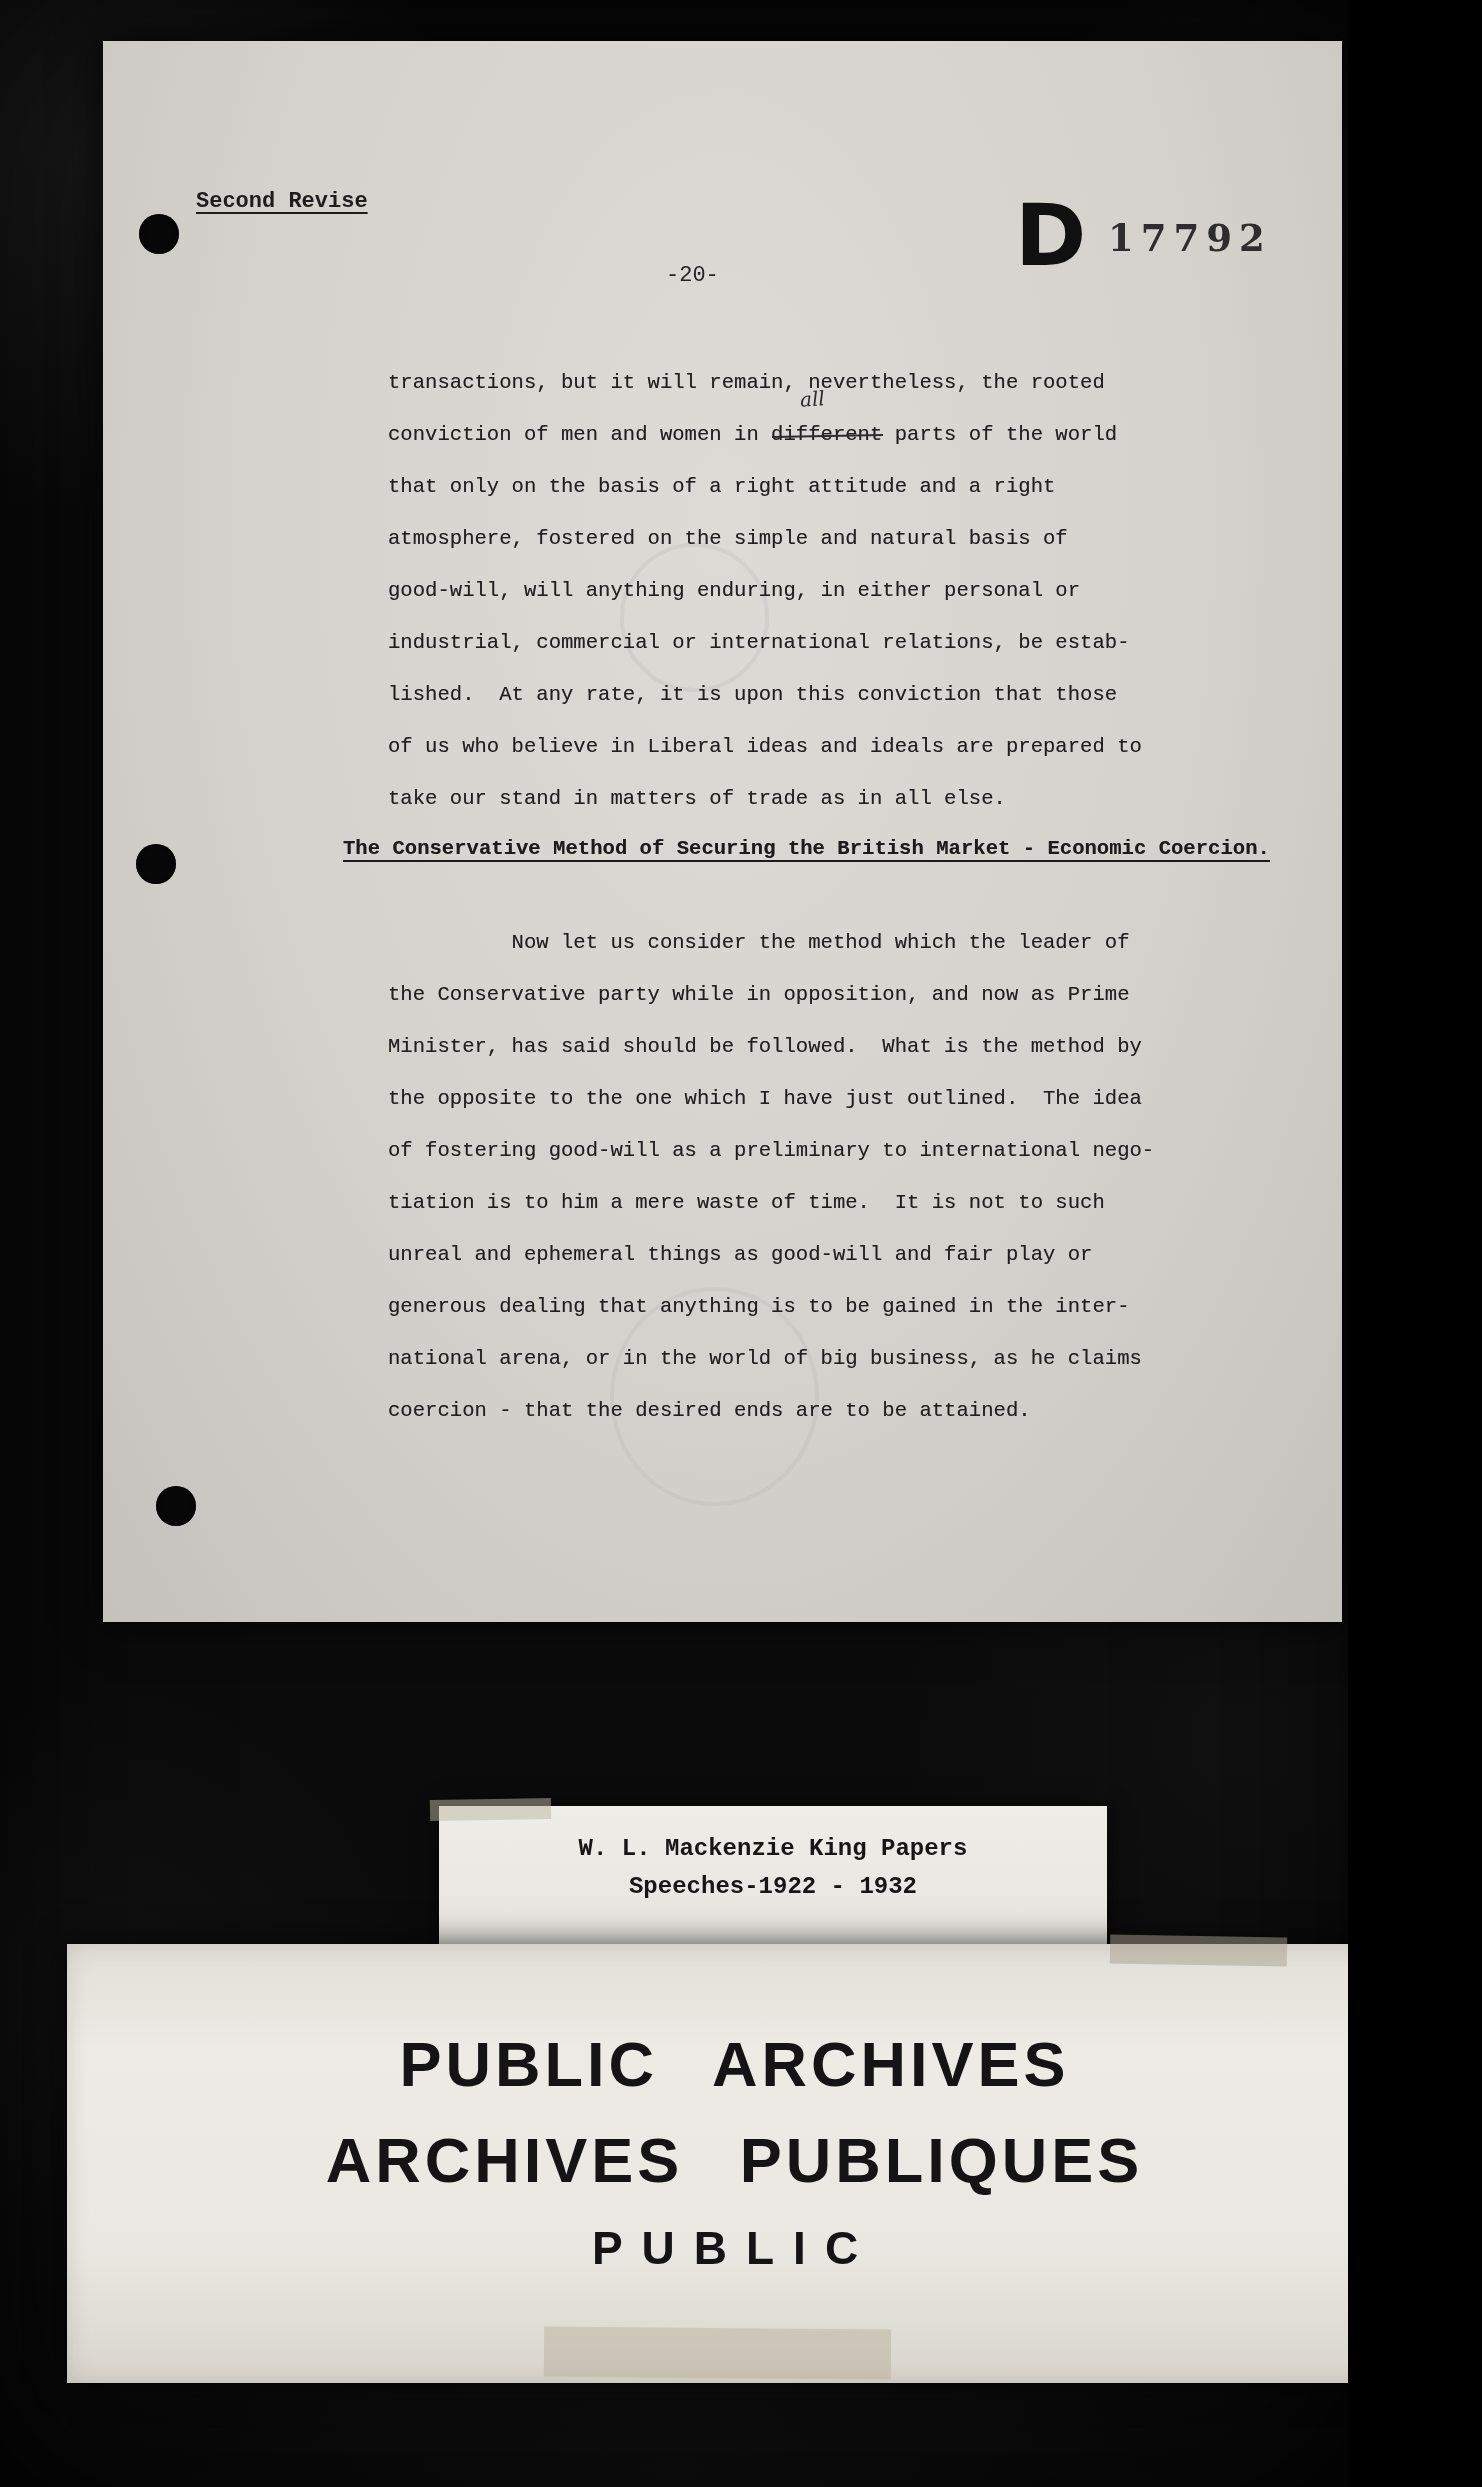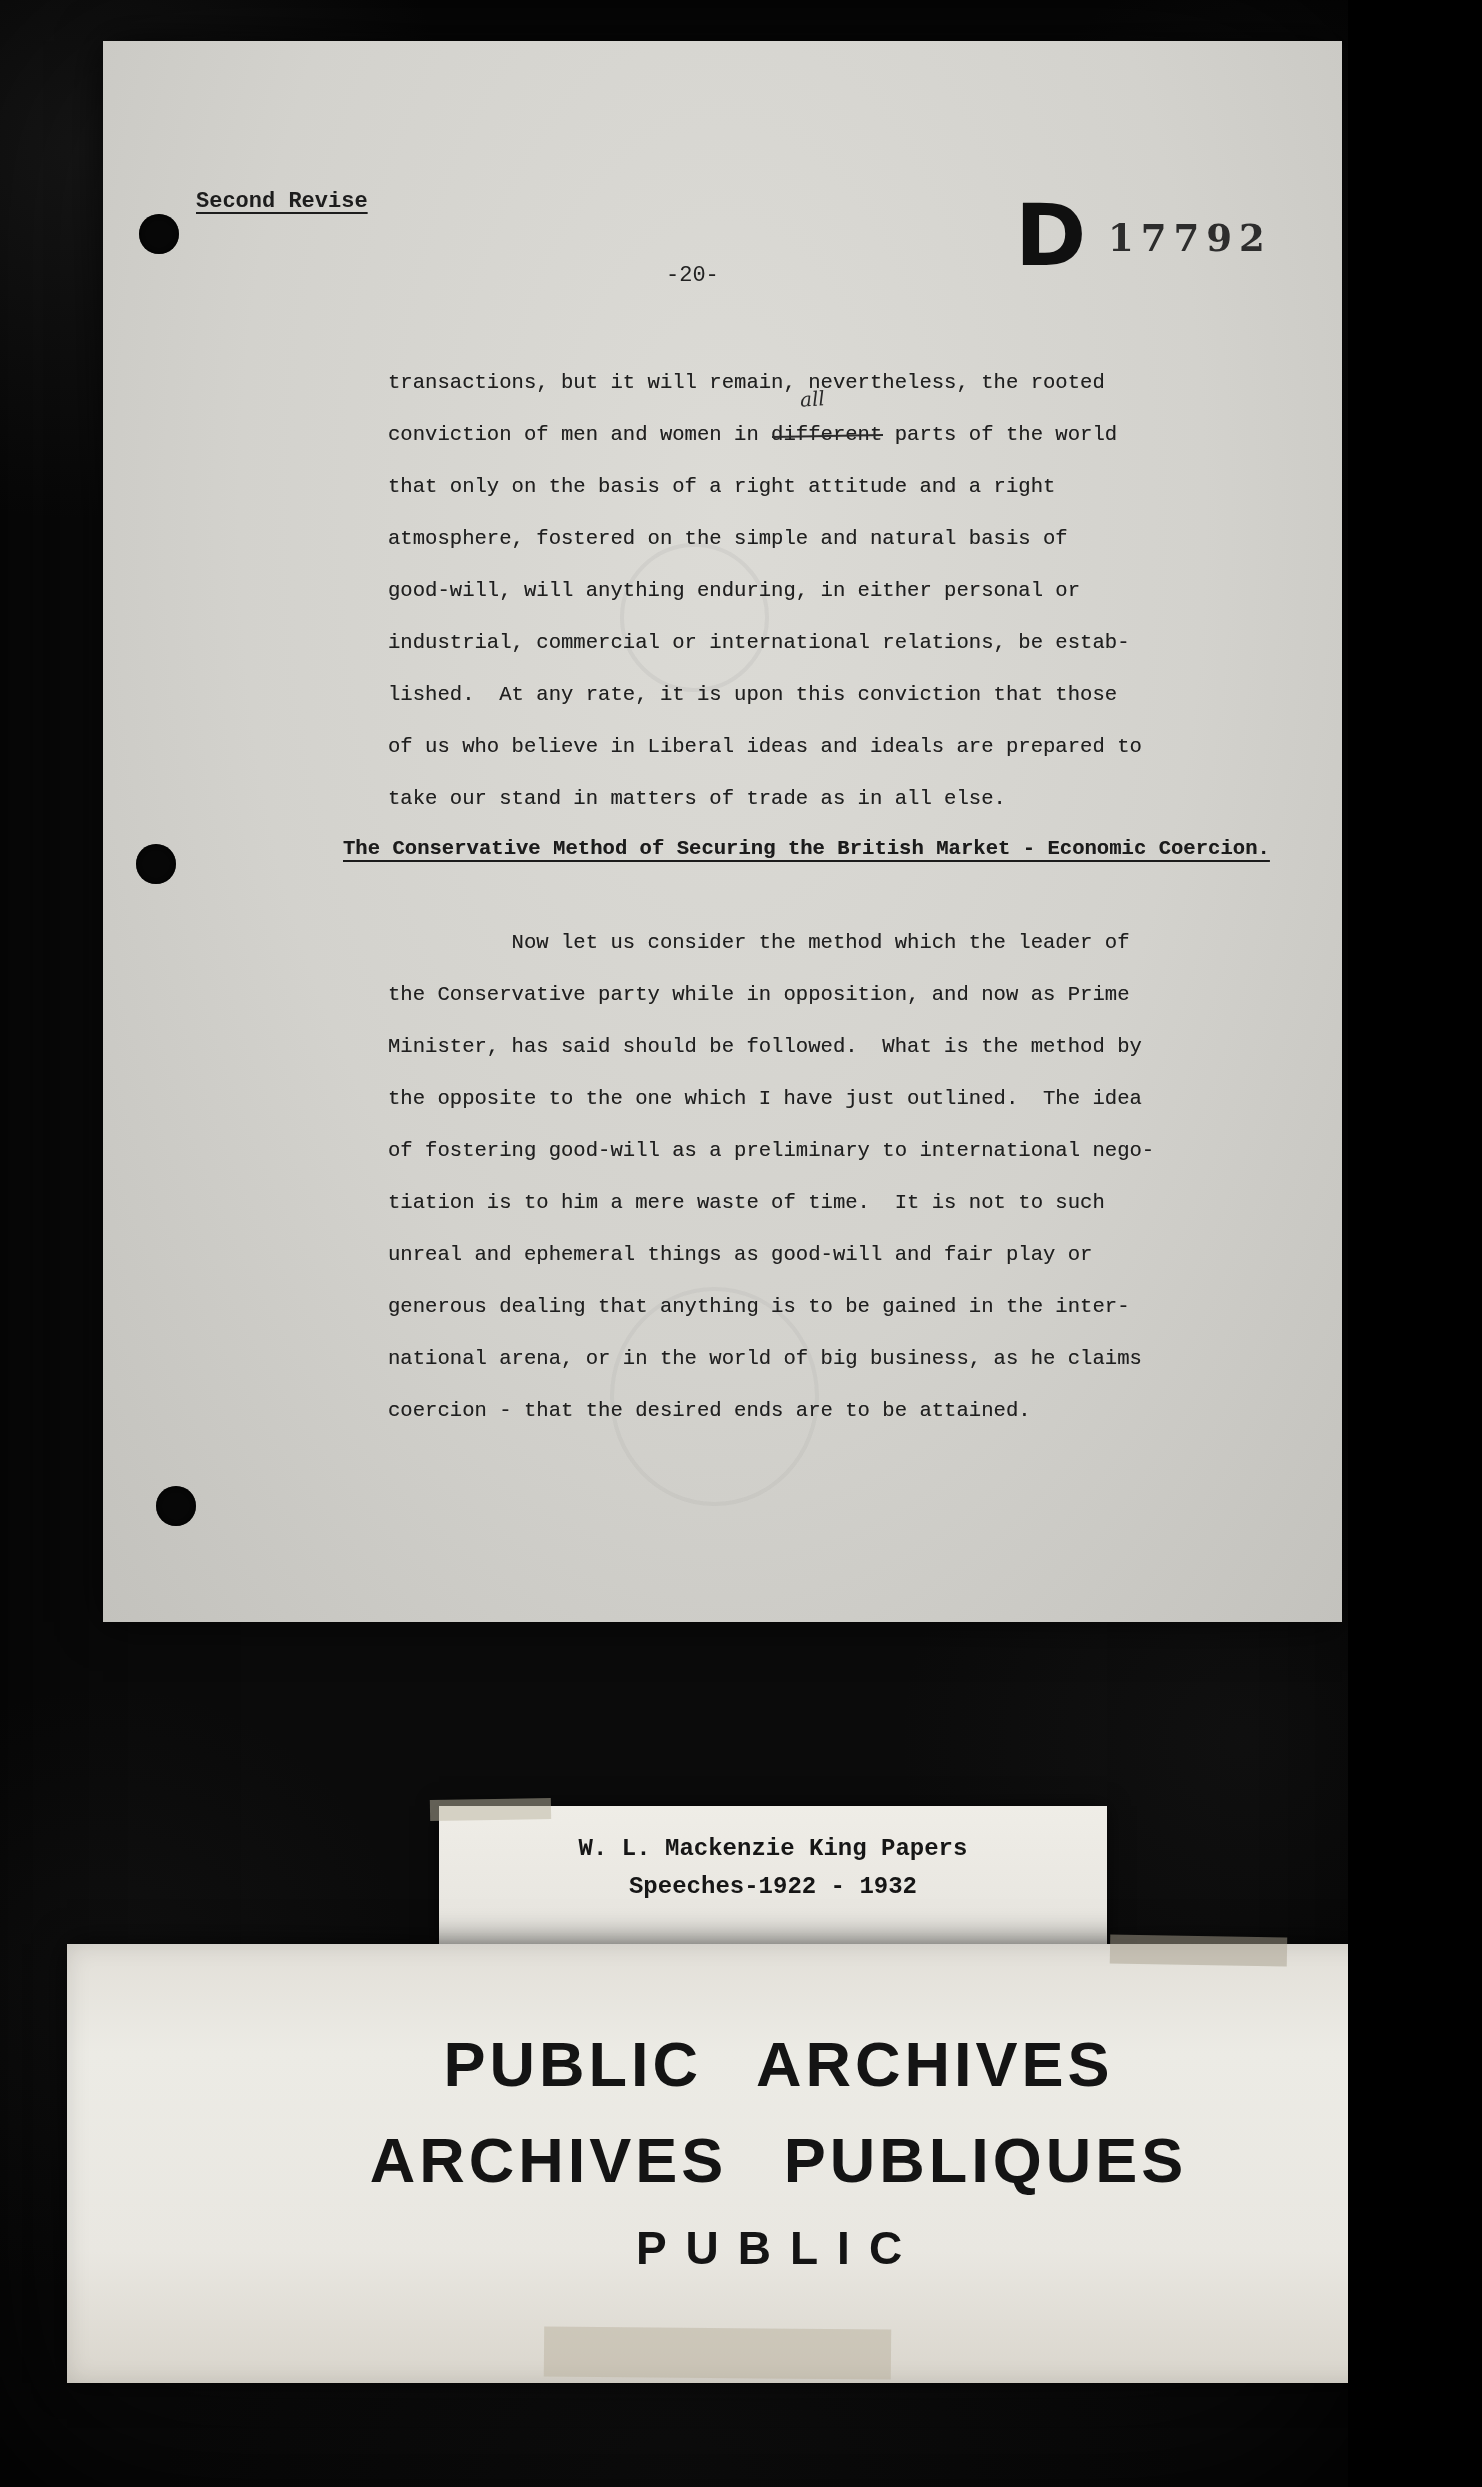--- a/index.html
+++ b/index.html
@@ -191,21 +191,20 @@
     text-align: center;
     color: #141414;
     font-family: "Liberation Sans", sans-serif;
   }
   .card-archives .aline {
     position: absolute;
     left: 0;
     width: 100%;
     line-height: 1;
     font-weight: 700;
-    margin-left: 44px;
   }
   .al1 { top: 89px; font-size: 63px; letter-spacing: 4px;  word-spacing: 35px; }
   .al2 { top: 185px; font-size: 63px; letter-spacing: 4px;  word-spacing: 35px; }
   .al3 { top: 281px; font-size: 46px;  letter-spacing: 19px; }
 
   .tape {
     position: absolute;
     background: rgba(188,181,162,0.5);
   }
   .tape-l { left: -9px; top: -7px; width: 121px; height: 21px; transform: rotate(-1deg); }

